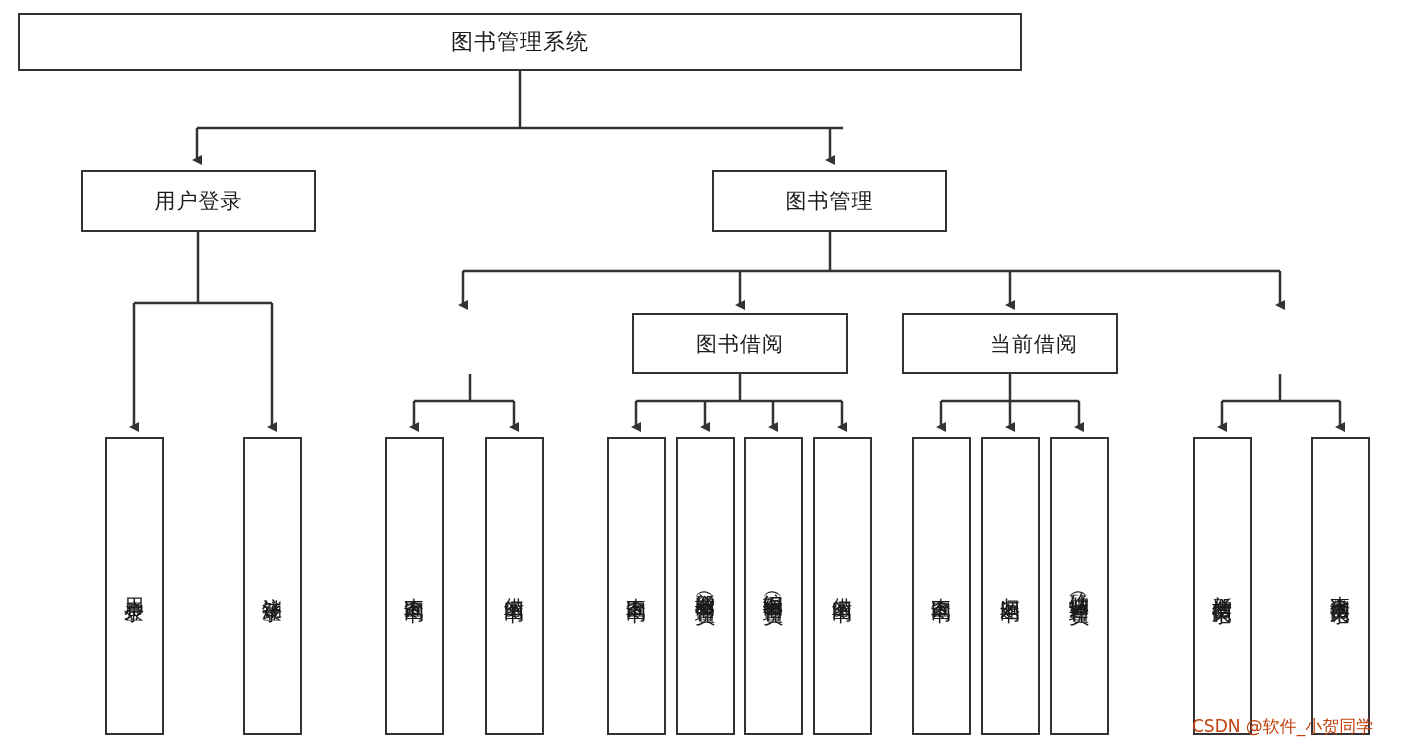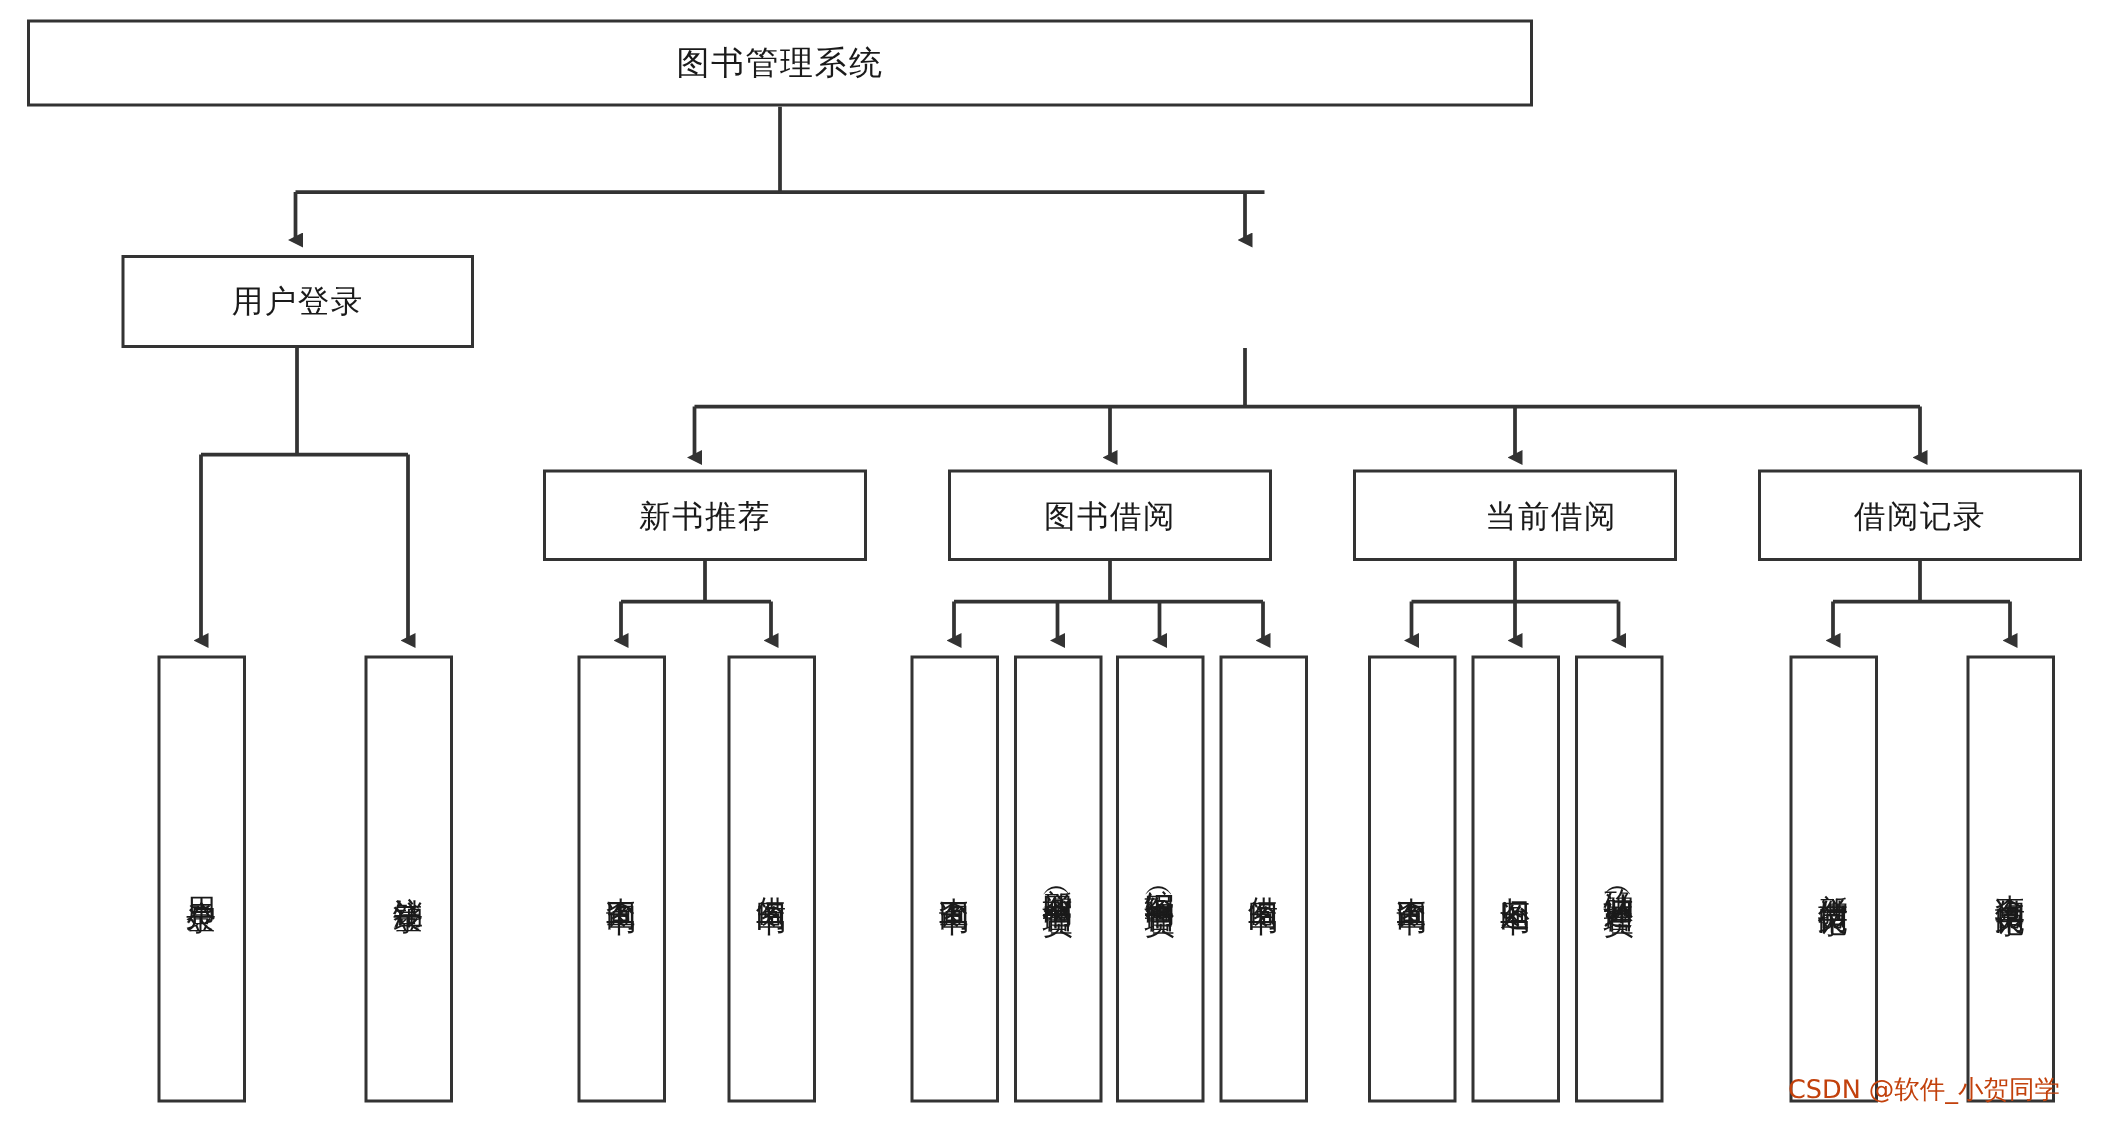--- a/index.html
+++ b/index.html
@@ -120,32 +120,29 @@
     </g>
   </svg>
 
   <div class="node h root" style="left:18px; top:13px; width:1004px; height:58px;">
     <span>图书管理系统</span>
   </div>
 
   <div class="node h" style="left:81px; top:170px; width:235px; height:62px;">
     <span>用户登录</span>
   </div>
+  <div class="node h" style="left:712px; top:170px; width:235px; height:62px;">
+    <span>图书管理</span>
+  </div>
 
-  <div class="node h" style="left:362px; top:313px; width:216px; height:61px;">
-    <span>新书推荐</span>
-  </div>
   <div class="node h" style="left:632px; top:313px; width:216px; height:61px;text-align:center;">
     <span>图书借阅</span>
   </div>
   <div class="node h" style="left:902px; top:313px; width:216px; height:61px;padding-left:48px;">
     <span>当前借阅</span>
-  </div>
-  <div class="node h" style="left:1172px; top:313px; width:216px; height:61px;">
-    <span>借阅记录</span>
   </div>
 
   <div class="node v" style="left:105px; top:437px; width:59px; height:298px;">
     <span class="vtext">用户登录</span>
   </div>
   <div class="node v" style="left:243px; top:437px; width:59px; height:298px;">
     <span class="vtext">注销登录</span>
   </div>
 
   <div class="node v" style="left:385px; top:437px; width:59px; height:298px;">

